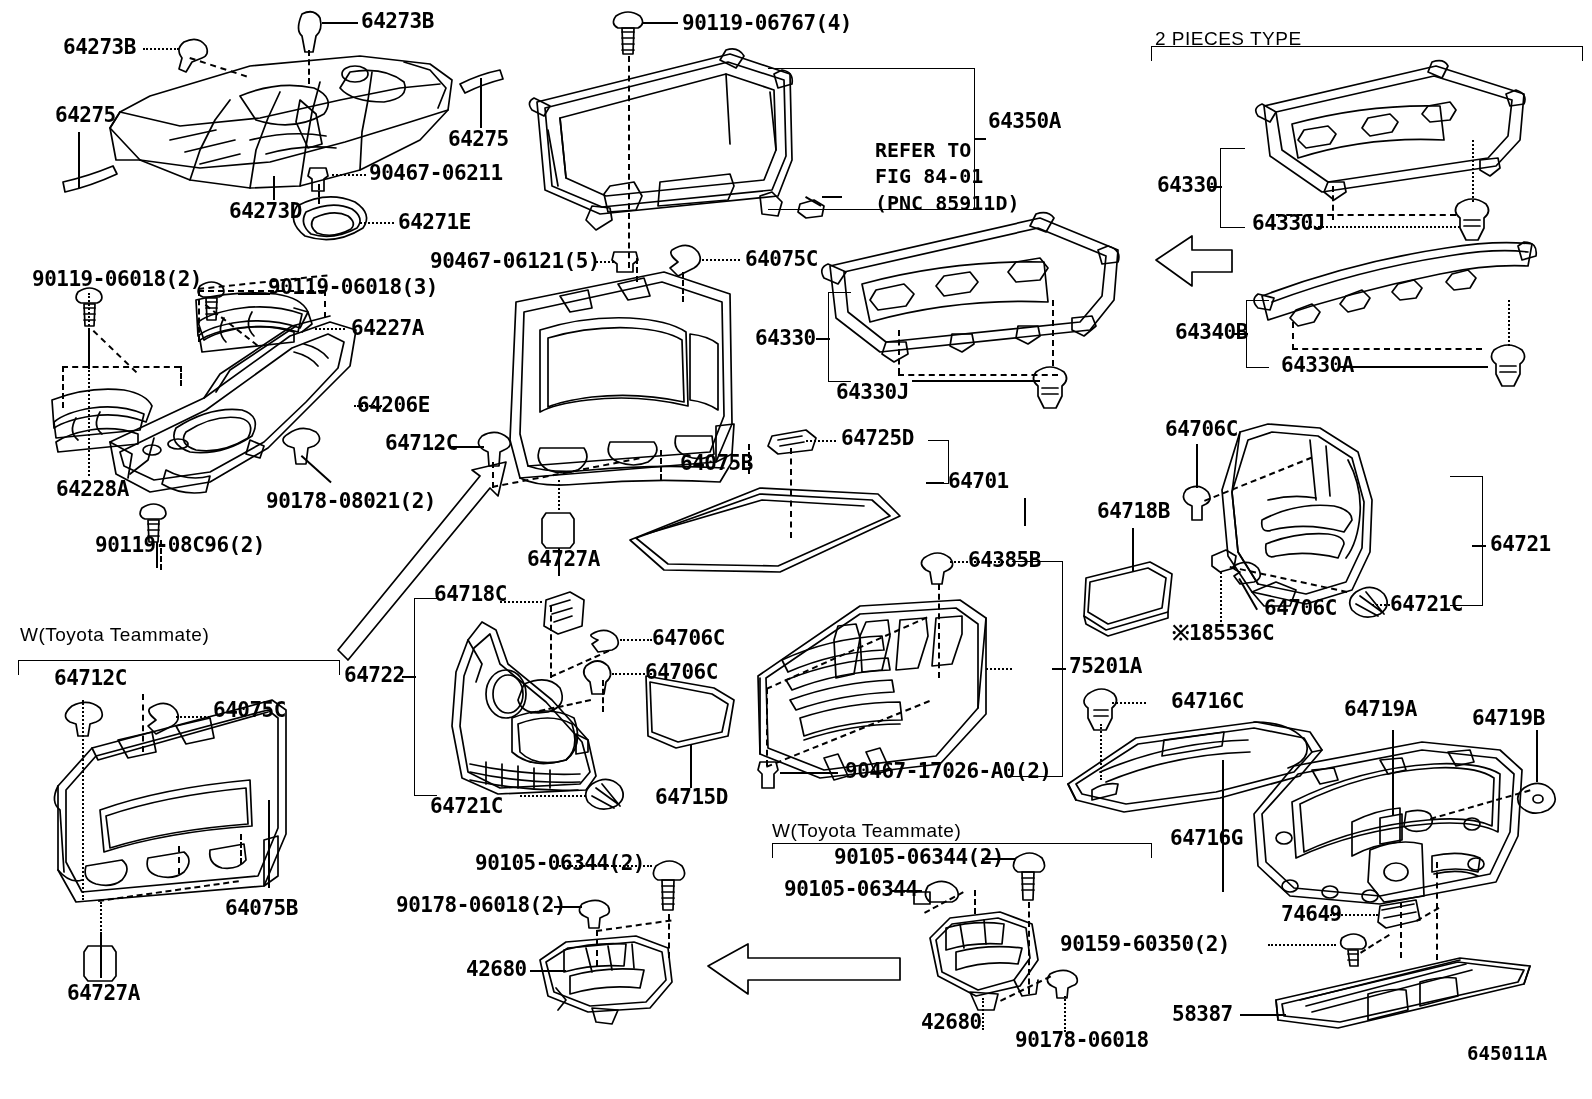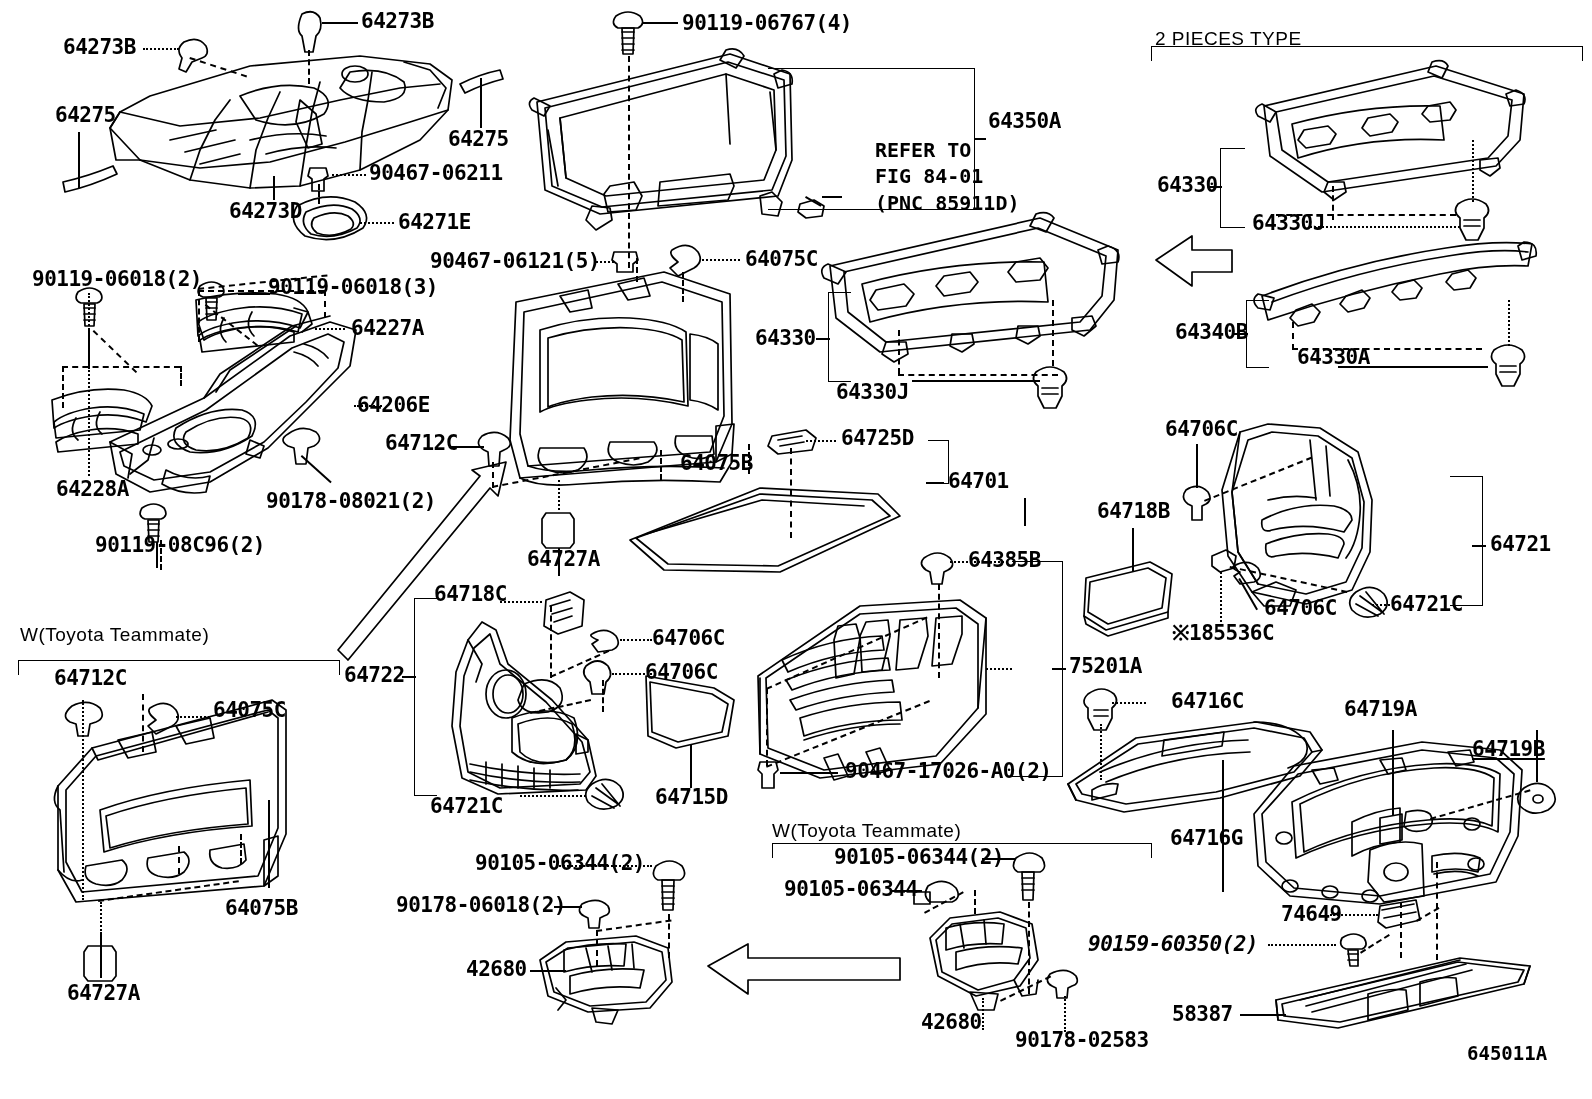--- a/index.html
+++ b/index.html
@@ -747,21 +747,21 @@
   <div class="figref" style="left:843px;top:137px;margin-left:32px;">REFER TO
 FIG 84-01
 (PNC 85911D)</div>
   <div class="lbl" style="left:430px;top:250px;">90467-06121(5)</div>
   <div class="lbl" style="left:745px;top:248px;">64075C</div>
 
   <div class="note" style="left:1155px;top:28px;">2 PIECES TYPE</div>
   <div class="lbl" style="left:1157px;top:174px;">64330</div>
   <div class="lbl" style="left:1252px;top:212px;">64330J</div>
   <div class="lbl" style="left:1175px;top:321px;">64340B</div>
-  <div class="lbl" style="left:1281px;top:346px;margin-left:16px;">64330A</div>
+  <div class="lbl" style="left:1281px;top:354px;">64330A</div>
 
   <div class="lbl" style="left:32px;top:268px;">90119-06018(2)</div>
   <div class="lbl" style="left:268px;top:276px;">90119-06018(3)</div>
   <div class="lbl" style="left:351px;top:317px;">64227A</div>
   <div class="lbl" style="left:357px;top:394px;">64206E</div>
   <div class="lbl" style="left:56px;top:478px;">64228A</div>
   <div class="lbl" style="left:266px;top:490px;">90178-08021(2)</div>
   <div class="lbl" style="left:95px;top:534px;">90119-08C96(2)</div>
 
   <div class="lbl" style="left:385px;top:432px;">64712C</div>
@@ -786,37 +786,37 @@
   <div class="lbl" style="left:344px;top:664px;">64722</div>
   <div class="lbl" style="left:430px;top:795px;">64721C</div>
   <div class="lbl" style="left:655px;top:786px;">64715D</div>
 
   <div class="lbl" style="left:968px;top:549px;">64385B</div>
   <div class="lbl" style="left:1069px;top:655px;">75201A</div>
   <div class="lbl" style="left:845px;top:760px;">90467-17026-A0(2)</div>
 
   <div class="lbl" style="left:1152px;top:690px;margin-left:19px;">64716C</div>
   <div class="lbl" style="left:1344px;top:698px;">64719A</div>
-  <div class="lbl" style="left:1472px;top:738px;text-decoration:underline;">64719B</div>
+  <div class="lbl" style="left:1472px;top:707px;">64719B</div>
   <div class="lbl" style="left:1170px;top:827px;">64716G</div>
   <div class="lbl" style="left:1281px;top:903px;">74649</div>
-  <div class="lbl" style="left:1088px;top:933px;font-style:italic;">90159-60350(2)</div>
+  <div class="lbl" style="left:1060px;top:933px;">90159-60350(2)</div>
   <div class="lbl" style="left:1172px;top:1003px;">58387</div>
 
   <div class="note" style="left:20px;top:624px;">W(Toyota Teammate)</div>
   <div class="lbl" style="left:54px;top:667px;">64712C</div>
   <div class="lbl" style="left:213px;top:699px;">64075C</div>
   <div class="lbl" style="left:225px;top:897px;">64075B</div>
   <div class="lbl" style="left:67px;top:982px;">64727A</div>
 
   <div class="lbl" style="left:475px;top:852px;">90105-06344(2)</div>
   <div class="lbl" style="left:396px;top:894px;">90178-06018(2)</div>
   <div class="lbl" style="left:466px;top:958px;">42680</div>
 
   <div class="note" style="left:772px;top:820px;">W(Toyota Teammate)</div>
   <div class="lbl" style="left:834px;top:846px;">90105-06344(2)</div>
   <div class="lbl" style="left:784px;top:878px;">90105-06344</div>
   <div class="lbl" style="left:921px;top:1011px;">42680</div>
-  <div class="lbl" style="left:1015px;top:1029px;">90178-02583</div>
+  <div class="lbl" style="left:1015px;top:1029px;">90178-06018</div>
 
   <div class="sheetno" style="left:1467px;top:1042px;">645011A</div>
 
 </div>
 
 </body></html>

